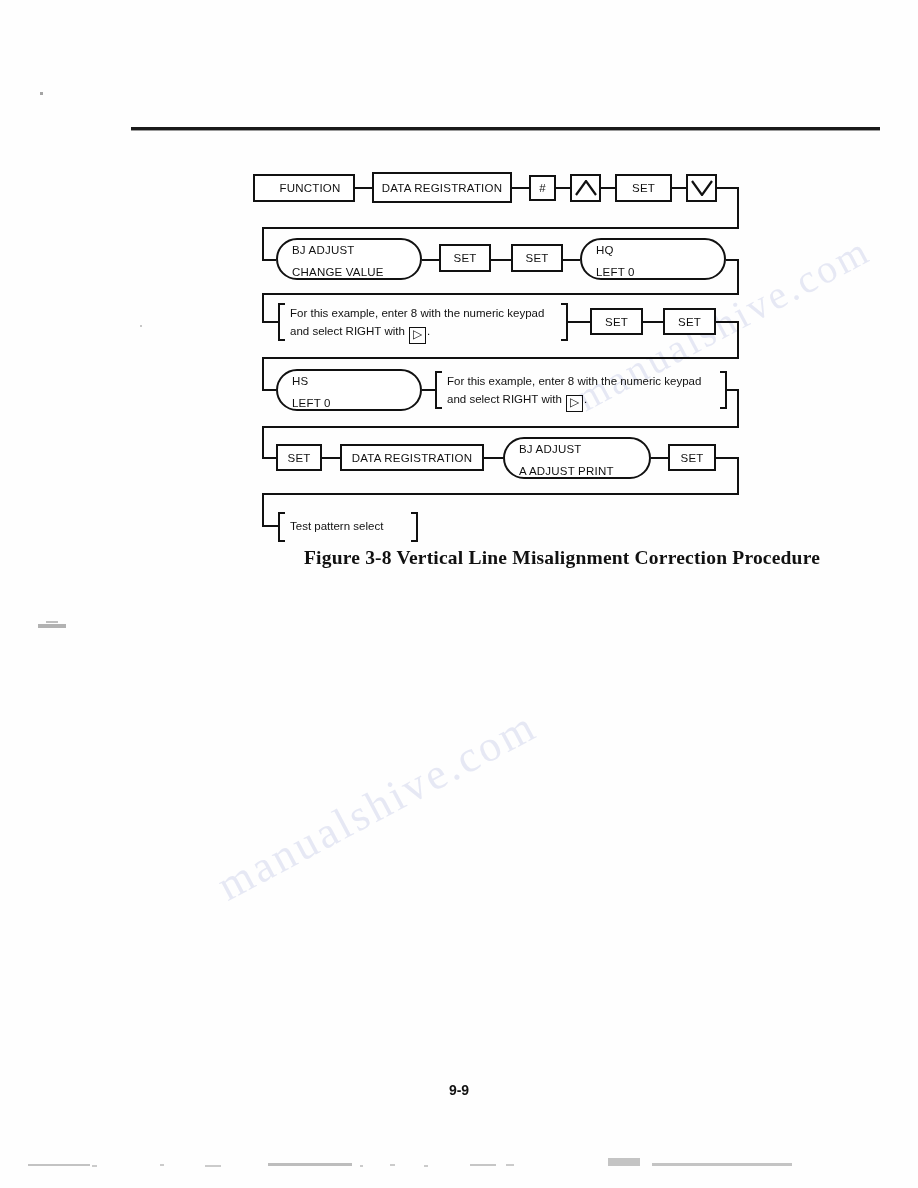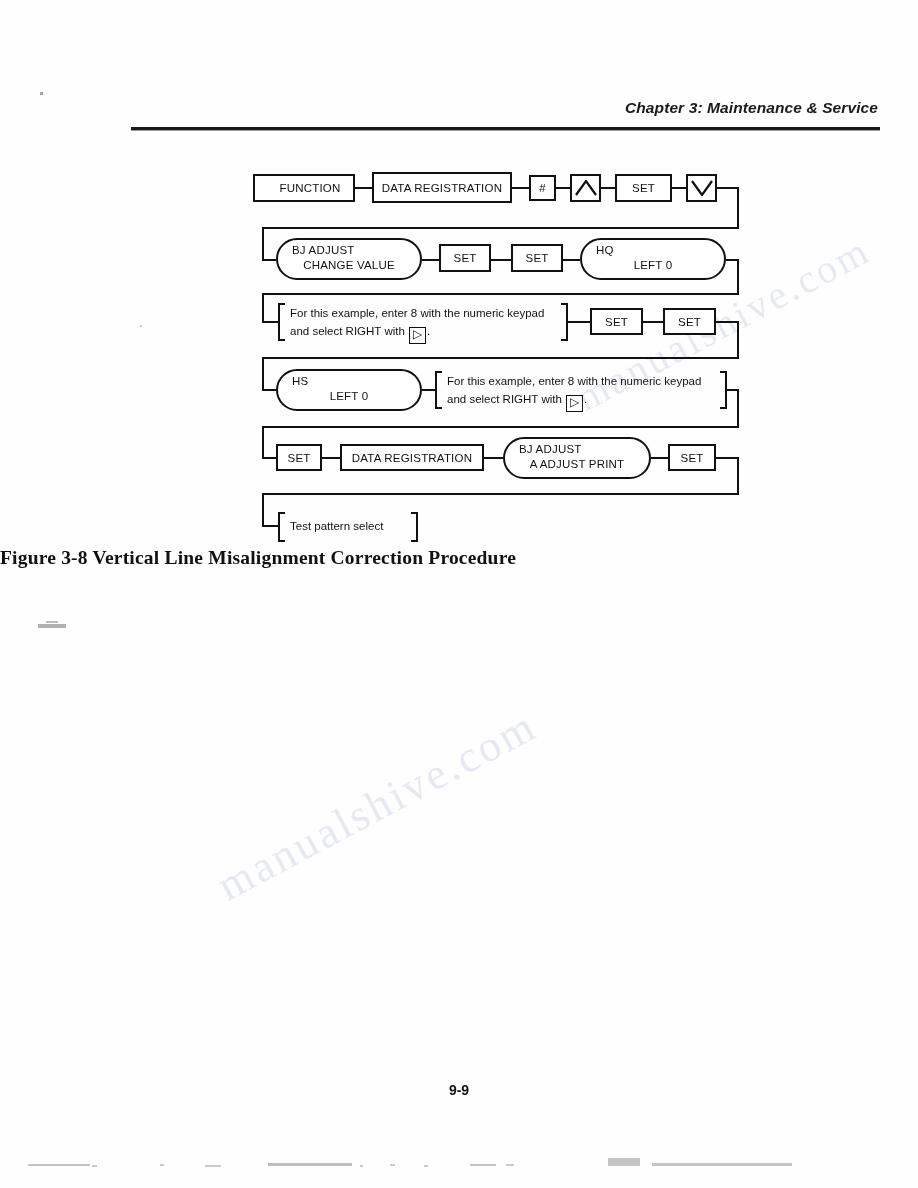--- a/index.html
+++ b/index.html
@@ -80,23 +80,23 @@
     justify-content: flex-start;
     align-items: stretch;
     flex-direction: column;
     padding: 4px 14px;
   }
   .node.rounded .l1 {
     text-align: left;
     line-height: 1.05;
   }
   .node.rounded .l2 {
-    text-align: center;
+    text-align: left;
     line-height: 1.05;
-    margin-top: 3px;
+    margin-top: 10px;
   }
 
   
   .note {
     position: absolute;
     box-sizing: border-box;
     font-size: 11.5px;
     line-height: 1.55;
     color: #111;
     padding: 2px 12px;
@@ -134,24 +134,24 @@
     position: absolute;
     background: #111;
   }
   .seg.h { height: 2px; }
   .seg.v { width: 2px; }
   .tri-svg { display:block; }
 
   
   .figure-caption {
     position: absolute;
-    left: 0;
+    left: 12px;
     top: 547px;
     width: 808px;
-    text-align: left;
+    text-align: right;
     font-family: "Liberation Serif", serif;
     font-weight: bold;
     font-size: 19.5px;
     letter-spacing: 0.2px;
     color: #111;
   }
 
   
   .page-number {
     position: absolute;
@@ -186,21 +186,20 @@
   }
 </style>
 </head>
 <body>
 
 <div class="page">
 
   <div class="watermark" style="left:200px; top:780px;">manualshive.com</div>
   <div class="watermark" style="left:560px; top:300px; font-size:40px;">manualshive.com</div>
 
-  <div class="chapter-header">Chapter 3: Maintenance &amp; Service</div>
   <div class="header-rule"></div>
 
   <div class="flow">
 
     <div class="node" style="left:253px; top:174px; width:102px; height:28px;padding-left:12px;">
       <span>FUNCTION</span>
     </div>
     <div class="seg h" style="left:355px; top:187px; width:17px;"></div>
 
     <div class="node" style="left:372px; top:172px; width:140px; height:31px;">

